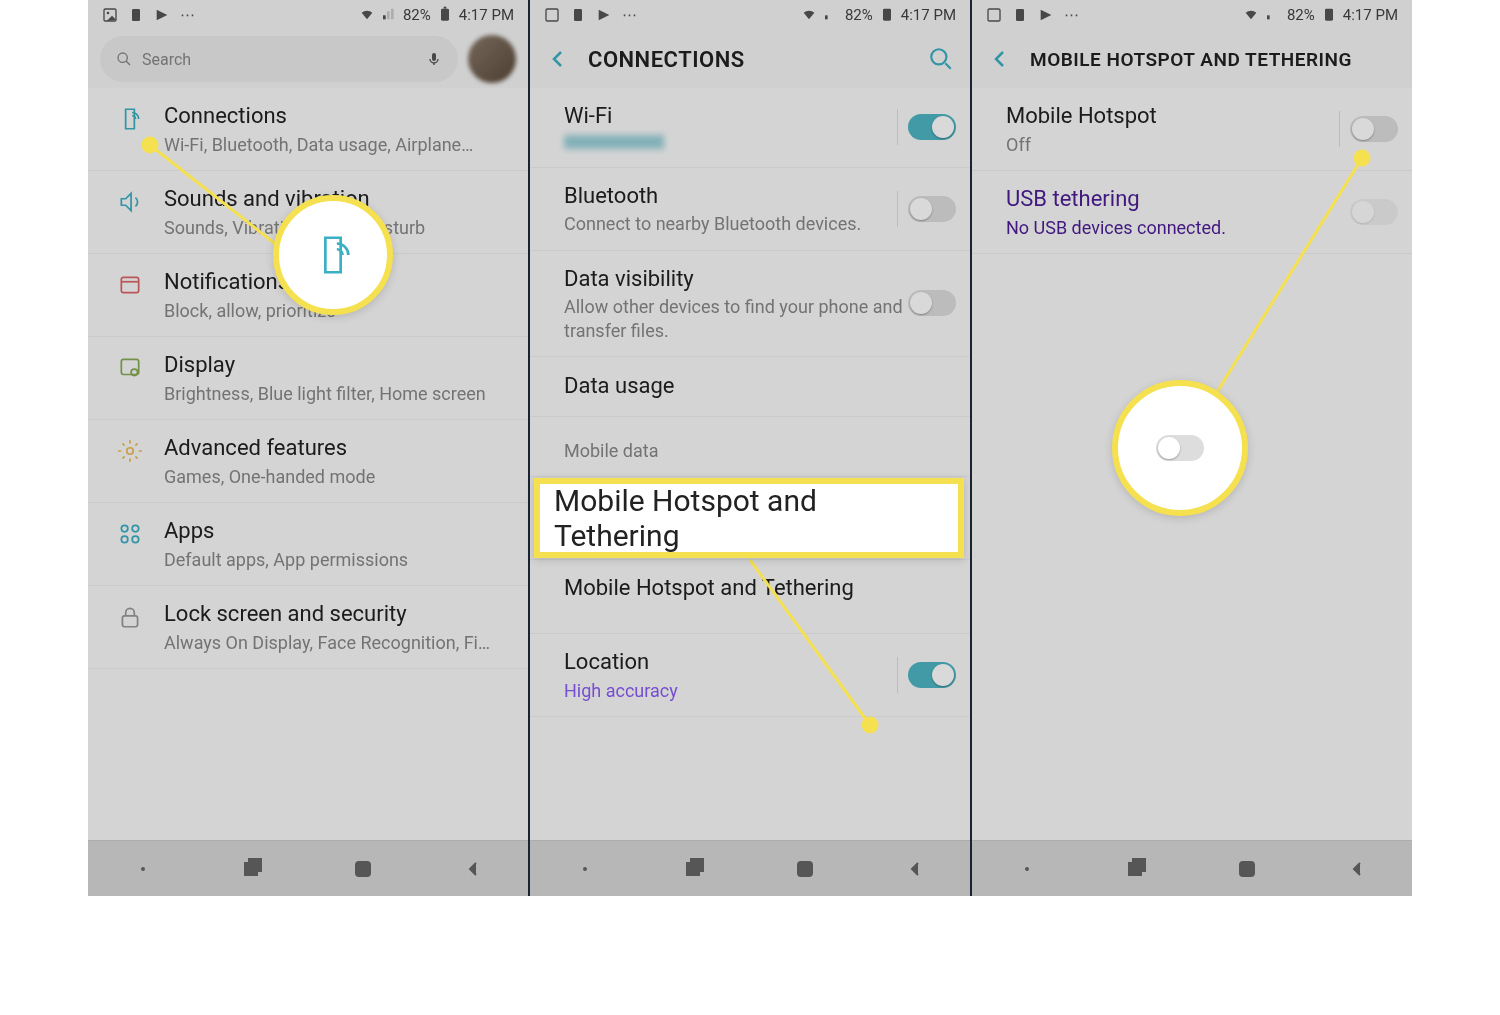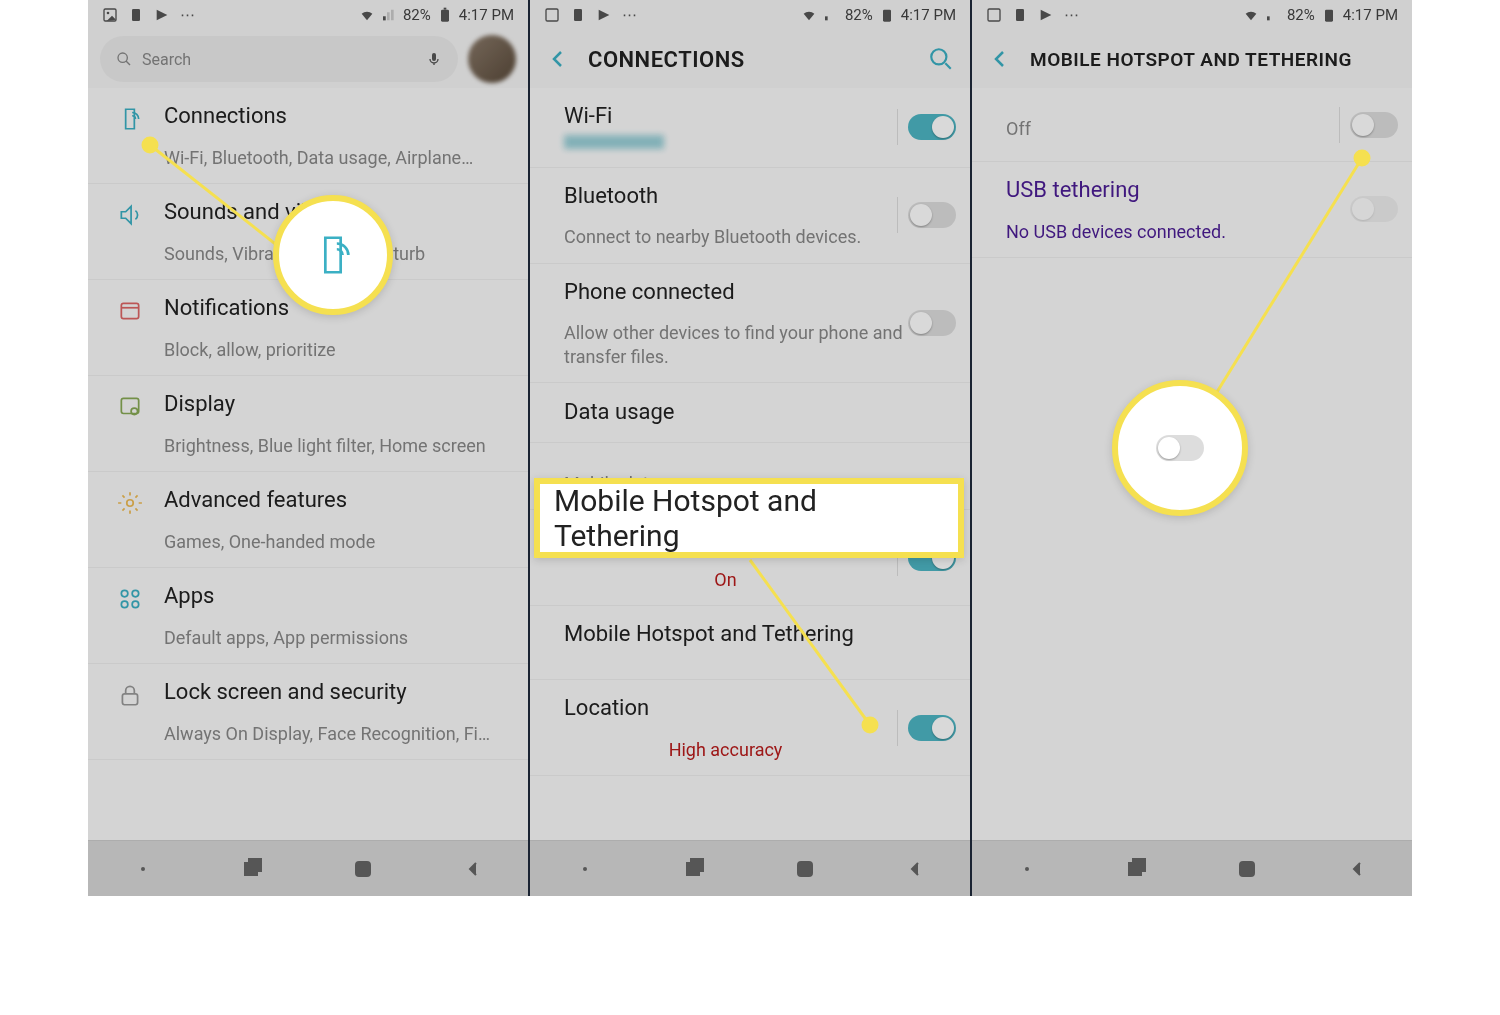--- a/index.html
+++ b/index.html
@@ -3,41 +3,41 @@
 <meta charset="utf-8">
 <style>
 * { margin:0; padding:0; box-sizing:border-box; font-family:-apple-system,Roboto,sans-serif; }
 body { width:1500px; height:1015px; background:#fff; position:relative; }
 .canvas { width:1324px; height:896px; margin:0 auto; display:flex; gap:2px; background:#1a2332; }
 .phone { width:440px; height:896px; background:#f5f5f5; position:relative; display:flex; flex-direction:column; }
 .dim::before { content:''; position:absolute; inset:0; background:rgba(0,0,0,0.15); z-index:5; pointer-events:none; }
 
 .status-bar { height:30px; display:flex; align-items:center; padding:0 14px; font-size:15px; color:#444; background:#f5f5f5; }
 .status-left { display:flex; gap:10px; align-items:center; }
-.status-right { margin-left:auto; display:flex; gap:6px; align-items:center; }
+.status-right { margin-left:auto; display:flex; gap:6px; align-items:flex-start; }
 .sb-ic { width:16px; height:16px; fill:#555; }
 
 .search-row { height:58px; display:flex; align-items:center; padding:0 12px; gap:10px; }
 .search-pill { flex:1; height:46px; background:#ececec; border-radius:23px; display:flex; align-items:center; padding:0 16px; gap:10px; color:#888; font-size:16px; }
 .mic-ic { margin-left:auto; }
 .avatar { width:48px; height:48px; border-radius:24px; background:linear-gradient(135deg,#8a7a6a,#5a4a3a); filter:blur(2px); }
 
 .header { height:58px; display:flex; align-items:center; padding:0 16px; gap:18px; }
 .hdr-back { width:24px; height:24px; }
 .hdr-title { font-size:22px; font-weight:600; color:#222; letter-spacing:0.5px; }
 .hdr-search { margin-left:auto; width:26px; height:26px; }
 
 .list { flex:1; overflow:hidden; background:#fafafa; }
 .row { display:flex; align-items:flex-start; padding:14px 18px 14px 22px; border-bottom:1px solid #eee; min-height:74px; }
 .row-narrow { padding-left:20px; padding-right:14px; }
 .row-icon { width:40px; display:flex; justify-content:center; align-items:flex-start; padding-top:4px; }
 .row-txt { flex:1; padding-left:14px; }
 .row-title { font-size:22px; color:#222; line-height:1.3; }
-.row-sub { font-size:18px; color:#888; line-height:1.3; margin-top:15px; }
-.row-sub.on { color:#b91c1c;text-align:center; }
+.row-sub { font-size:18px; color:#888; line-height:1.3; margin-top:2px; }
+.row-sub.on { color:#8b5cf6; }
 .divider-v { width:1px; height:36px; background:#ddd; margin:0 10px; align-self:center; }
 .toggle { width:48px; height:26px; border-radius:13px; background:#ddd; position:relative; align-self:center; }
 .toggle::after { content:''; position:absolute; width:22px; height:22px; border-radius:11px; background:#fff; top:2px; left:2px; box-shadow:0 1px 2px rgba(0,0,0,0.3); }
 .toggle.on { background:#4db6c4; }
 .toggle.on::after { left:24px; }
 .disabled .row-title,.disabled .row-sub { color:#4c1d95; }
 
 .nav { height:56px; display:flex; justify-content:space-around; align-items:center; background:#d8d8d8; border-top:1px solid #ccc; }
 .nav-ic { width:24px; height:24px; fill:#666; }
 
@@ -261,21 +261,21 @@
     <div class="row row-narrow">
           <div class="row-txt">
             <div class="row-title">Bluetooth</div>
             <div class="row-sub">Connect to nearby Bluetooth devices.</div>
           </div>
           <div class="divider-v"></div>
           <div class="toggle"></div>
         </div>
     <div class="row row-narrow">
           <div class="row-txt">
-            <div class="row-title">Phone connected</div>
+            <div class="row-title">Data visibility</div>
             <div class="row-sub">Allow other devices to find your phone and transfer files.</div>
           </div>
           <div class="toggle"></div>
         </div>
     <div class="row row-narrow" style="min-height:60px;align-items:center;">
           <div class="row-txt">
             <div class="row-title">Data usage</div>
           </div>
         </div>
     <div class="row row-narrow" style="min-height:60px;align-items:flex-end;">
@@ -359,20 +359,21 @@
   </div>
   <div class="header">
     <svg class="hdr-back" viewBox="0 0 24 24" fill="none" stroke="#3bb0c4" stroke-width="2.5">
           <path d="M15 5l-7 7 7 7"></path>
         </svg>
     <div class="hdr-title" style="font-size:19px;">MOBILE HOTSPOT AND TETHERING</div>
   </div>
   <div class="list">
     <div class="row row-narrow">
           <div class="row-txt">
+            <div class="row-title">Mobile Hotspot</div>
             <div class="row-sub">Off</div>
           </div>
           <div class="divider-v"></div>
           <div class="toggle"></div>
         </div>
     <div class="row row-narrow disabled">
           <div class="row-txt">
             <div class="row-title">USB tethering</div>
             <div class="row-sub">No USB devices connected.</div>
           </div>

